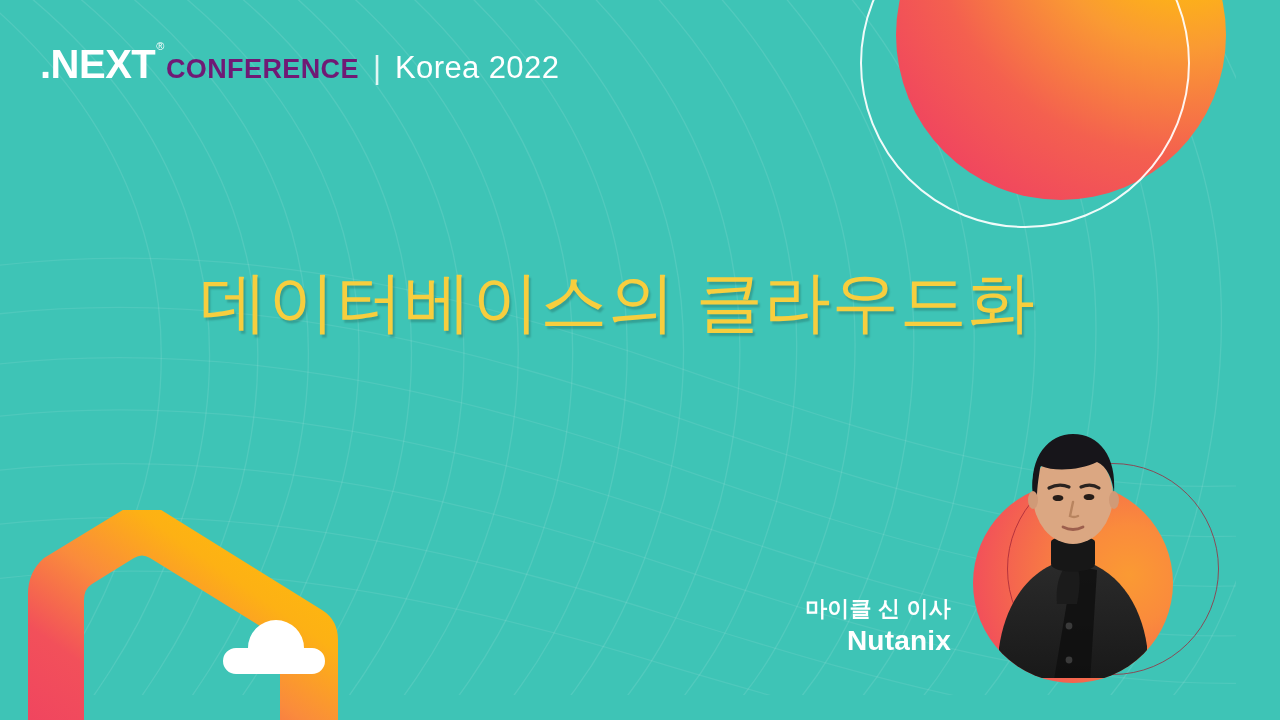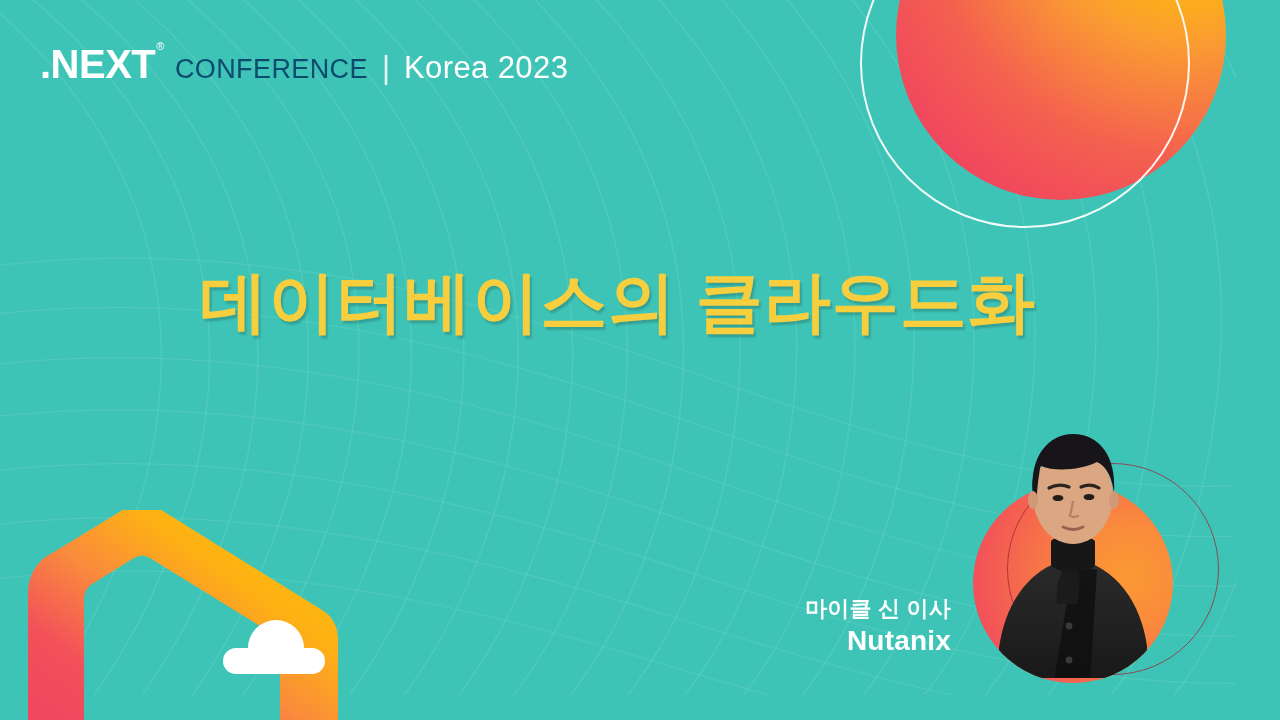--- a/index.html
+++ b/index.html
@@ -71,25 +71,25 @@
     font-size:11px;
     font-weight:400;
     vertical-align:super;
     position:relative;
     top:-14px;
     left:1px;
     line-height:1;
   }
   .logo-conf {
     font-size:27px;
-    font-weight:400;
+    font-weight:700;
     letter-spacing:0.4px;
     line-height:1;
-    margin-left:12px;
-    color:#0c4a6e;
+    margin-left:3px;
+    color:#701a75;
   }
   .logo-divider {
     font-size:31px;
     font-weight:200;
     line-height:1;
     margin:0 14px;
     color:rgba(255,255,255,0.85);
   }
   .logo-edition {
     font-size:31px;
@@ -100,21 +100,21 @@
   }
 
   
   .title {
     position:absolute;
     left:0; right:0;
     top:262px;
     z-index:5;
     text-align:center;
     font-size:67px;
-    font-weight:700;
+    font-weight:400;
     letter-spacing:1px;
     line-height:1.2;
     color:#f7ce3e;
     text-shadow:2px 3px 2px rgba(0,0,0,0.18);
   }
 
   
   .arch-deco {
     position:absolute;
     left:22px; bottom:0;
@@ -221,21 +221,21 @@
 
   <div class="tr-deco">
     <div class="tr-circle"></div>
     <div class="tr-ring"></div>
   </div>
 
   <div class="header">
     <span class="logo-next"><span>.NEXT</span><sup class="logo-reg">®</sup></span>
     <span class="logo-conf">CONFERENCE</span>
     <span class="logo-divider">|</span>
-    <span class="logo-edition">Korea 2023</span>
+    <span class="logo-edition">Korea 2022</span>
   </div>
 
   <h1 class="title">데이터베이스의 클라우드화</h1>
 
   <svg class="arch-deco" viewBox="0 0 320 210" preserveAspectRatio="xMinYMax meet" aria-hidden="true">
     <defs>
       <linearGradient id="archGrad" x1="0" y1="1" x2="1" y2="0">
         <stop offset="0%" stop-color="#f0455f"></stop>
         <stop offset="22%" stop-color="#f2505a"></stop>
         <stop offset="45%" stop-color="#fa8b3c"></stop>

